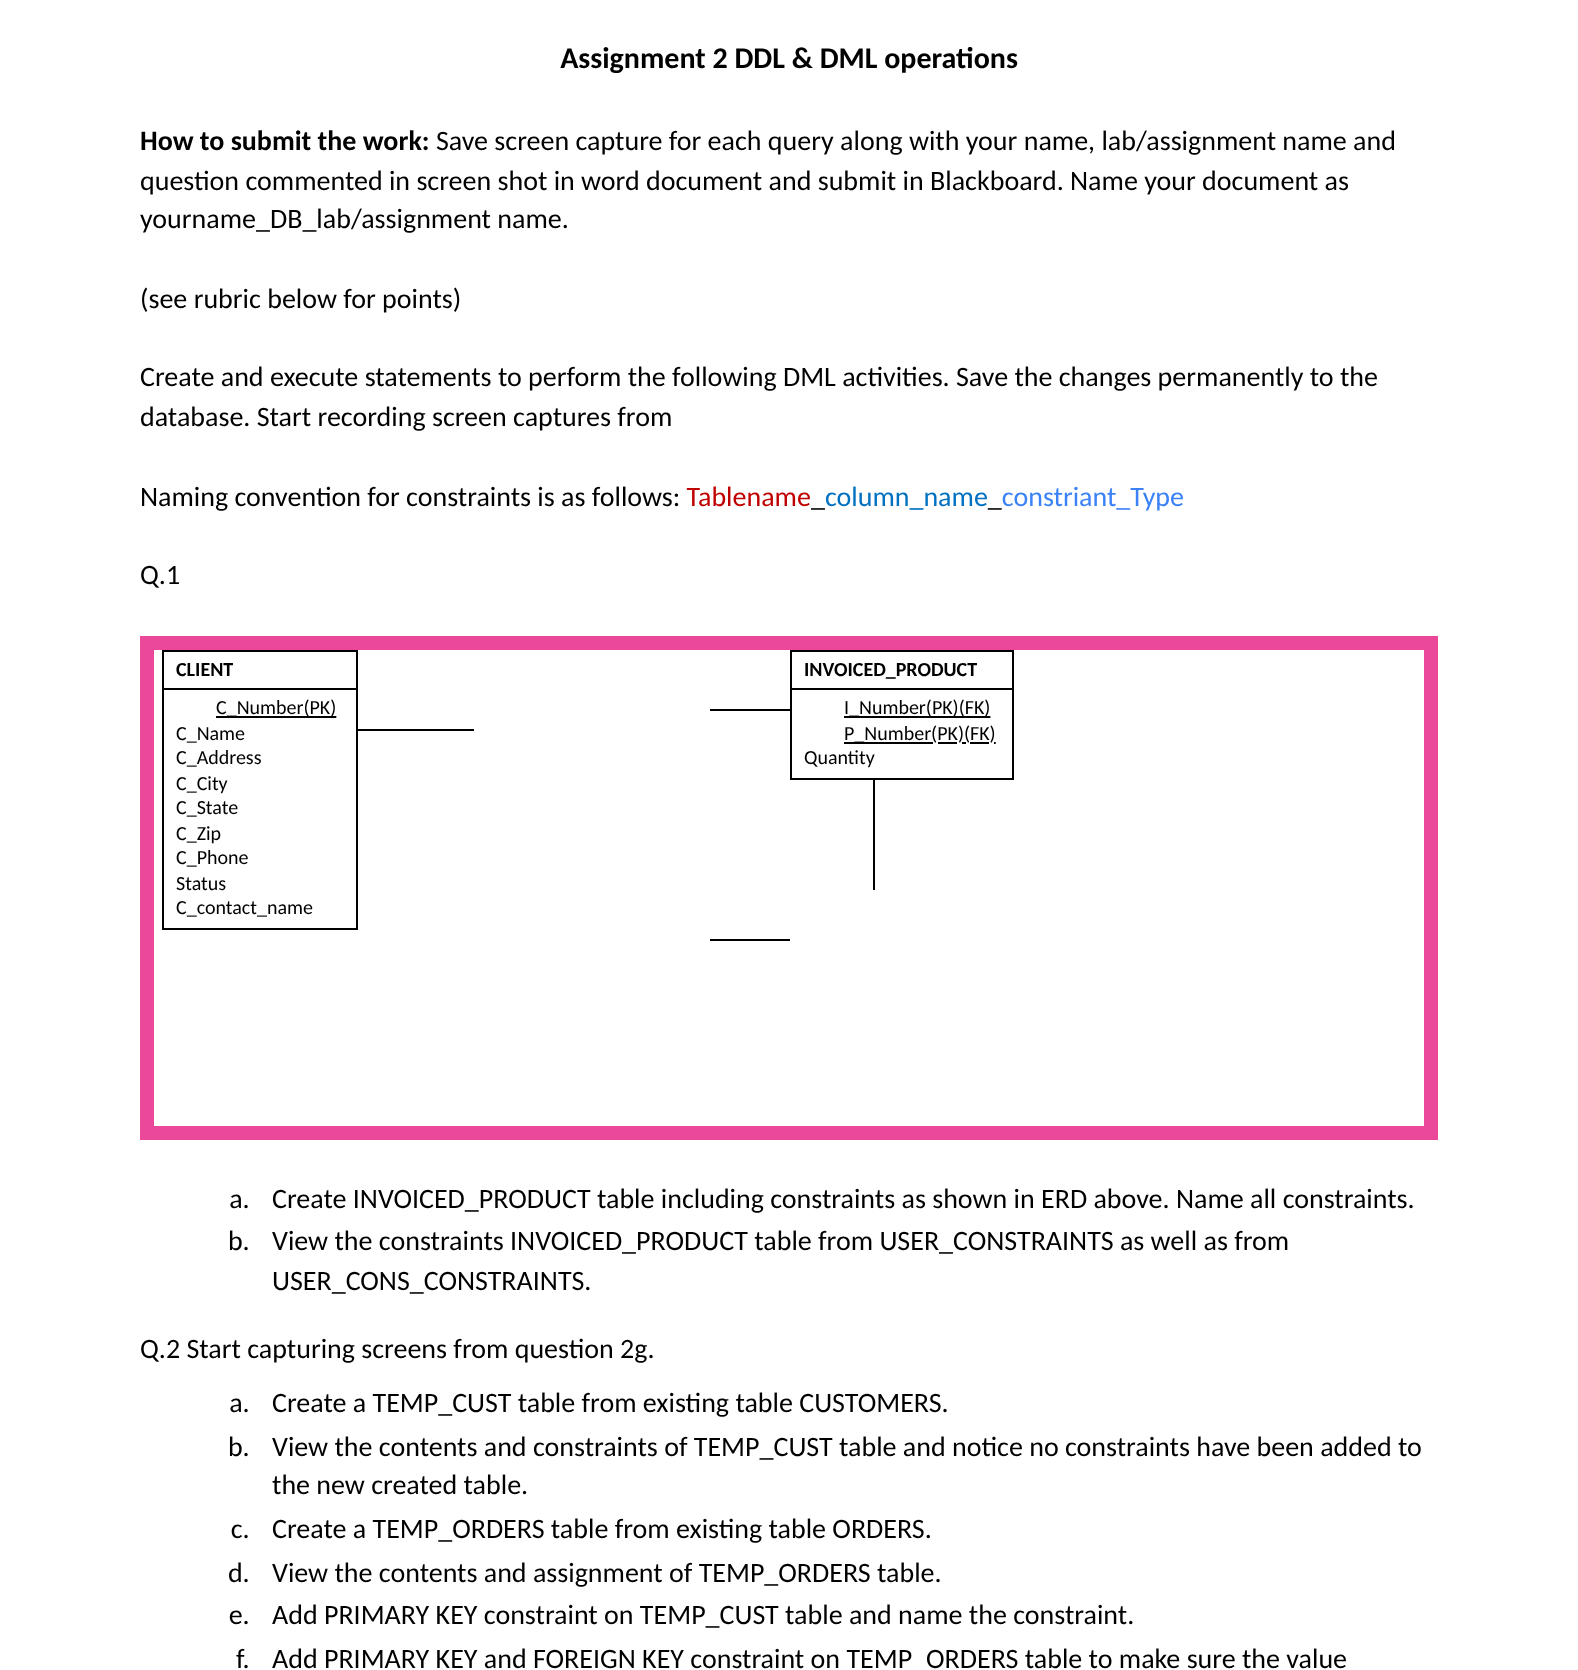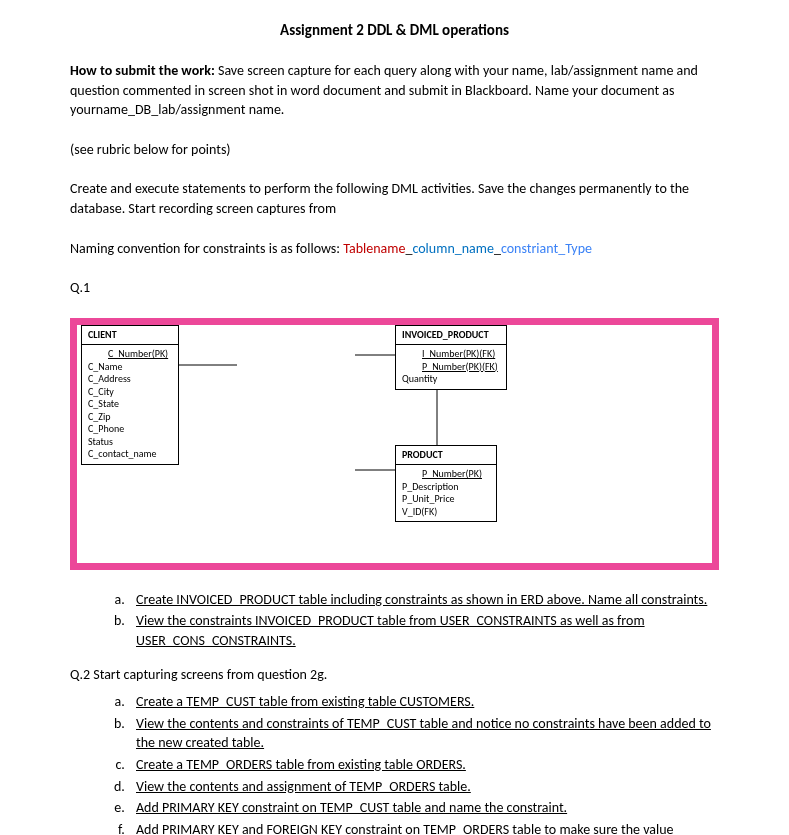--- a/index.html
+++ b/index.html
@@ -52,21 +52,20 @@
     position: absolute;
     top: 0; left: 0;
     width: 100%;
     height: 100%;
     pointer-events: none;
   }
   ol.lettered {
     list-style-type: lower-alpha;
     padding-left: 58px;
     margin: 6px 0;
-    text-decoration: underline;
   }
   ol.lettered > li {
     padding-left: 8px;
     margin: 2px 0;
   }
   .q2-intro { margin: 14px 0 8px 0; }
 </style>
 </head>
 <body>
 
@@ -114,29 +113,20 @@
   <div class="entity" style="left:318px; top:0px; width:110px;">
     <div class="hdr">INVOICED_PRODUCT</div>
     <div class="body">
       <div class="underline">I_Number(PK)(FK)</div>
       <div class="underline">P_Number(PK)(FK)</div>
       <div>Quantity</div>
     </div>
   </div>
 
 
-  <div class="entity" style="left:318px; top:120px; width:100px;">
-    <div class="hdr">PRODUCT</div>
-    <div class="body">
-      <div class="underline">P_Number(PK)</div>
-      <div>P_Description</div>
-      <div>P_Unit_Price</div>
-      <div>V_ID(FK)</div>
-    </div>
-  </div>
 </div>
 
 <ol class="lettered">
   <li>Create INVOICED_PRODUCT table including constraints as shown in ERD above. Name all constraints.</li>
   <li>View the constraints INVOICED_PRODUCT table from USER_CONSTRAINTS as well as from USER_CONS_CONSTRAINTS.</li>
 </ol>
 
 <div class="q2-intro">Q.2 Start capturing screens from question 2g.</div>
 
 <ol class="lettered">

